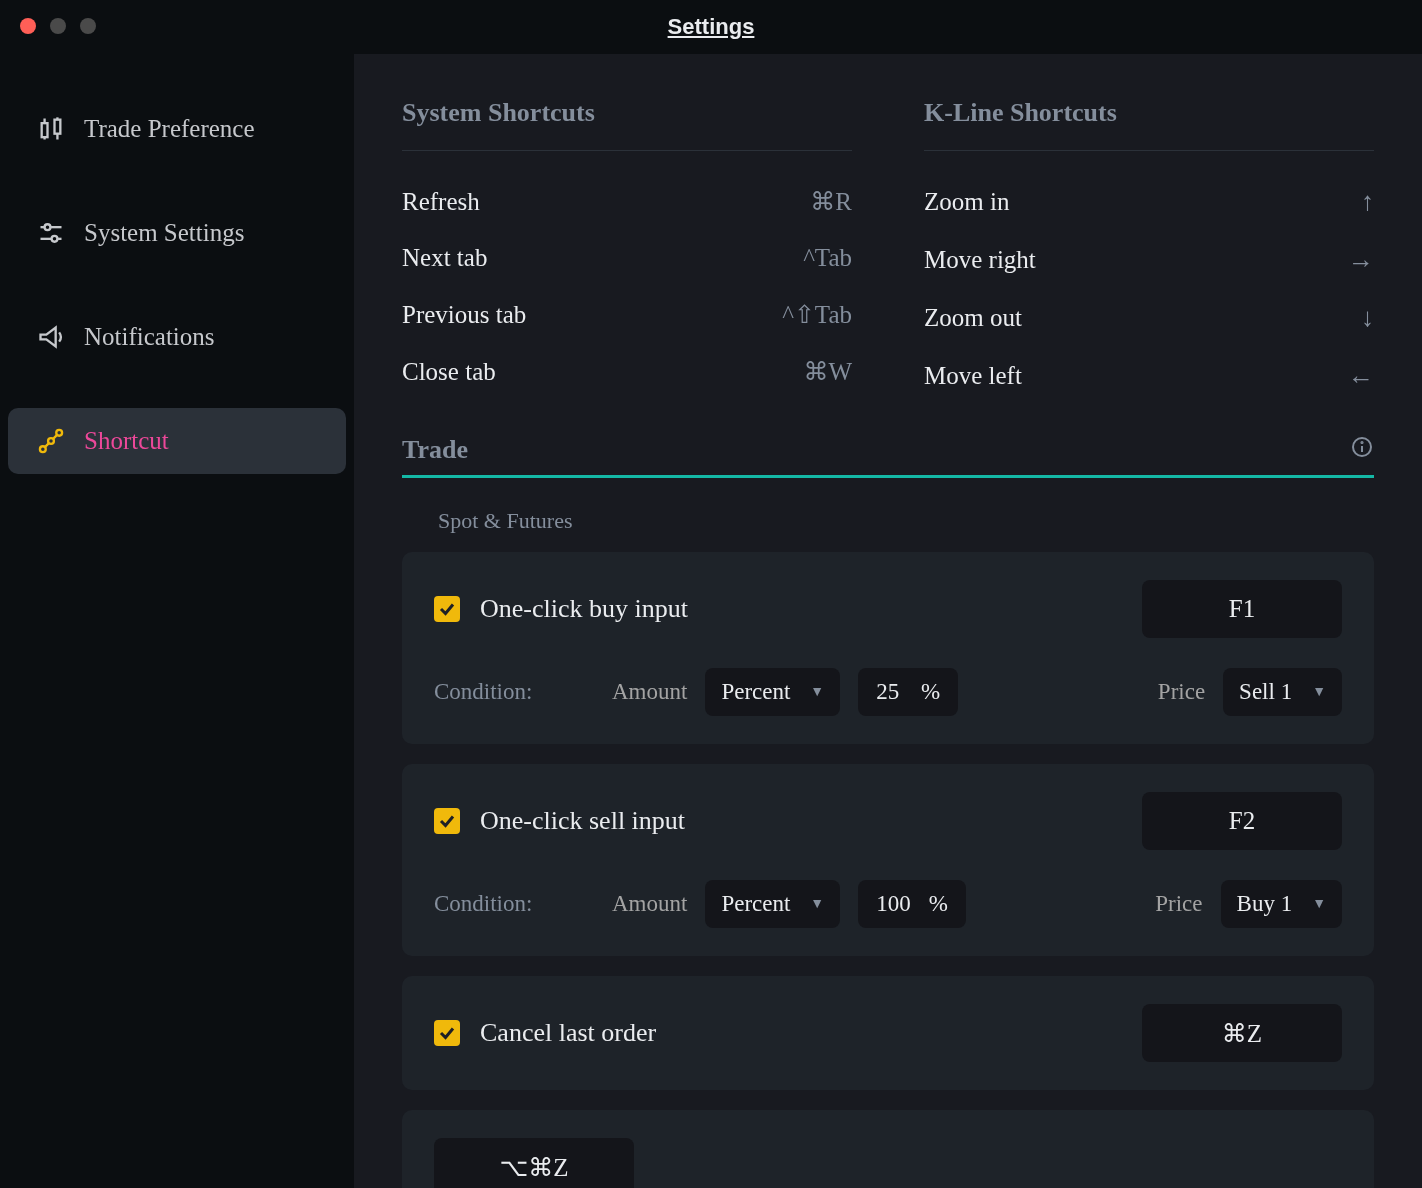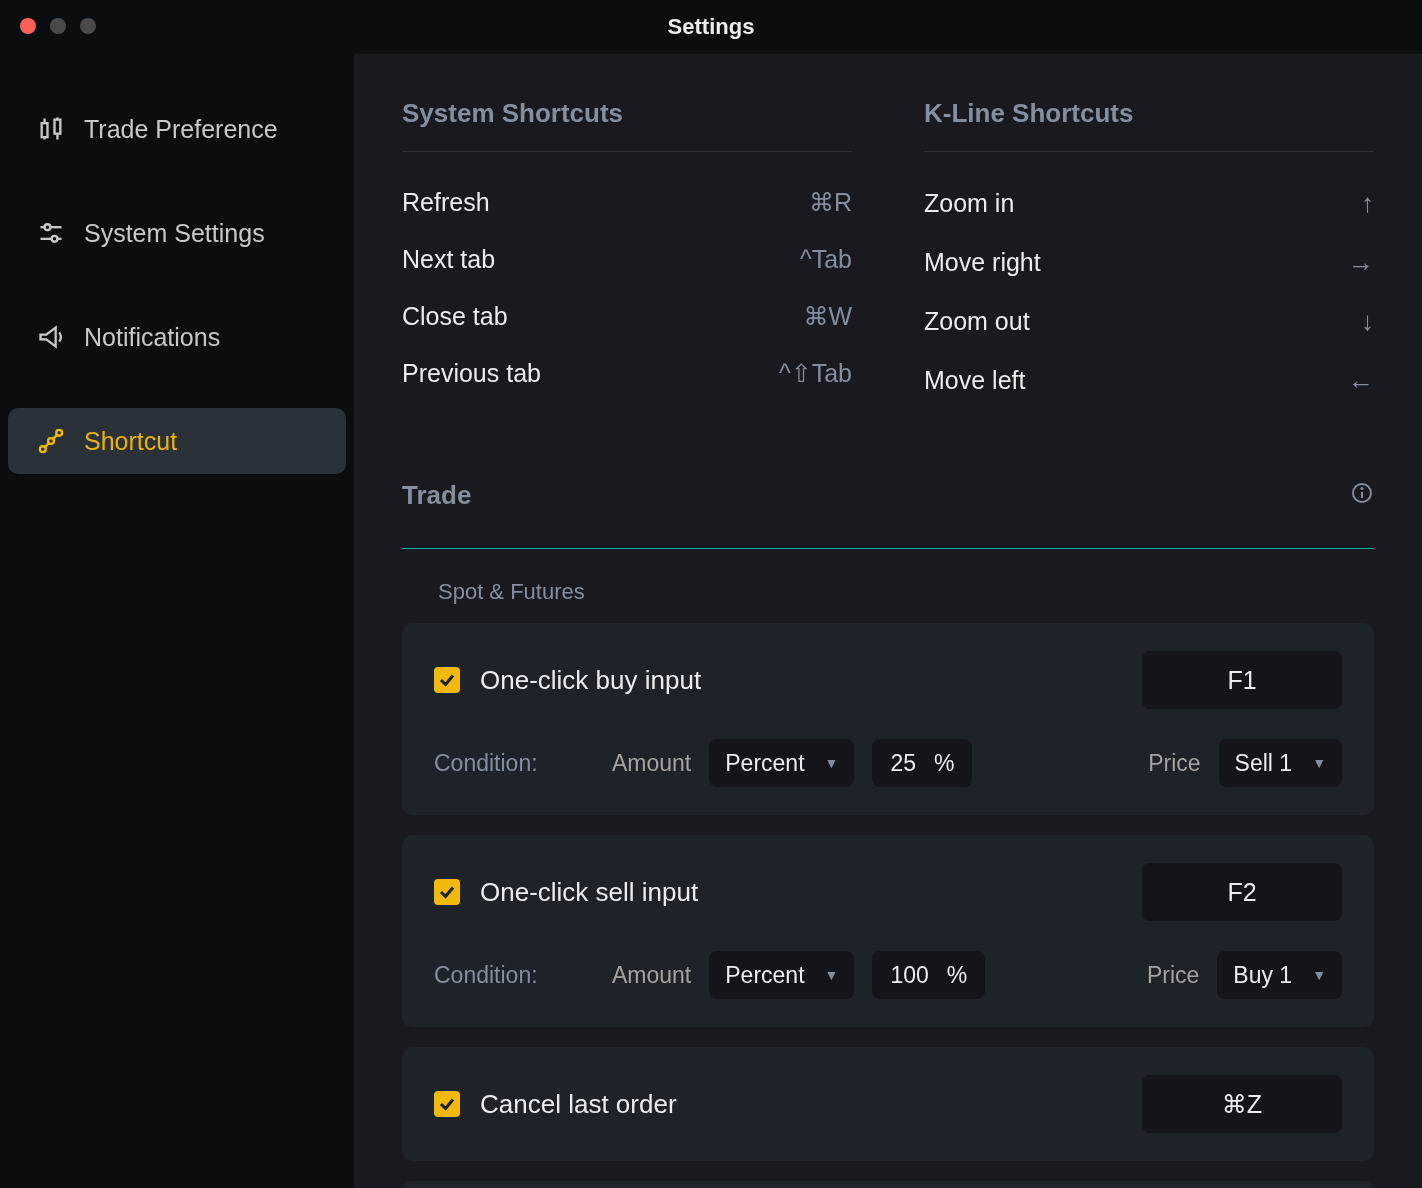--- a/index.html
+++ b/index.html
@@ -14,41 +14,42 @@
   }
 
   
   .titlebar {
     position: relative;
     height: 54px;
     width: 100%;
     background: #0b0e11;
     display: flex;
     align-items: center;
+    text-decoration: underline;
   }
   .traffic-lights {
     position: absolute;
     left: 20px;
     top: 18px;
     display: flex;
     gap: 14px;
   }
   .tl-dot { width: 16px; height: 16px; border-radius: 50%; }
   .tl-close { background: #ff5f57; }
   .tl-min   { background: #4a4a4a; }
   .tl-max   { background: #4a4a4a; }
   .titlebar-title {
     margin: 0 auto;
     color: #eaecef;
     font-size: 22px;
     font-weight: 600;
   }
 
   
-  .layout { display: flex; height: calc(100% - 54px); }
+  .layout { display: flex; height: calc(100% - 54px); font-family: Liberation Serif, serif; }
   .sidebar {
     width: 354px;
     flex-shrink: 0;
     background: #0b0e11;
     padding-top: 42px;
     padding-left: 8px;
     padding-right: 8px;
   }
   .content {
     flex: 1;
@@ -65,21 +66,21 @@
     padding: 18px 22px 18px 28px;
     border-radius: 10px;
     color: #c6c8cc;
     font-size: 25px;
     font-weight: 500;
     margin-bottom: 38px;
     cursor: pointer;
   }
   .nav-item.active {
     background: #2b3139;
-    color: #eab308;
+    color: #ec4899;
     margin-bottom: 0;
   }
   .nav-item .icon { width: 30px; height: 30px; display: flex; align-items: center; justify-content: center; flex-shrink: 0; }
   .nav-item .icon svg { width: 28px; height: 28px; }
   .nav-item.active .icon svg { stroke: #f0b90b; fill: none; }
 
   
   .toprow { display: flex; gap: 72px; }
   .section { flex: 1; }
   .section-title {
@@ -100,23 +101,23 @@
   }
   .sc-label { color: #eaecef; }
   .sc-key { color: #848e9c; font-weight: 500; }
   .key-arrow { font-size: 26px; }
 
   
   .trade-header {
     display: flex;
     justify-content: space-between;
     align-items: center;
-    margin-top: 56px;
-    border-bottom: 1px solid #14b8a6;
-    padding-bottom: 37px;
+    margin-top: 16px;
+    border-bottom: 3px solid #14b8a6;
+    padding-bottom: 10px;
     margin-bottom: 30px;
   }
   .trade-title {
     color: #848e9c;
     font-size: 26px;
     font-weight: 600;
   }
   .info-icon { color: #848e9c; }
   .subheader {
     color: #848e9c;
@@ -278,26 +279,26 @@
         <div class="section-title">System Shortcuts</div>
         <div class="sc-row">
           <span class="sc-label">Refresh</span>
           <span class="sc-key">⌘R</span>
         </div>
         <div class="sc-row">
           <span class="sc-label">Next tab</span>
           <span class="sc-key">^Tab</span>
         </div>
         <div class="sc-row">
+          <span class="sc-label">Previous tab</span>
+          <span class="sc-key">^⇧Tab</span>
+        </div>
+        <div class="sc-row">
           <span class="sc-label">Close tab</span>
           <span class="sc-key">⌘W</span>
-        </div>
-        <div class="sc-row">
-          <span class="sc-label">Previous tab</span>
-          <span class="sc-key">^⇧Tab</span>
         </div>
       </div>
 
       <div class="section">
         <div class="section-title">K-Line Shortcuts</div>
         <div class="sc-row">
           <span class="sc-label">Zoom in</span>
           <span class="sc-key key-arrow">↑</span>
         </div>
         <div class="sc-row">

